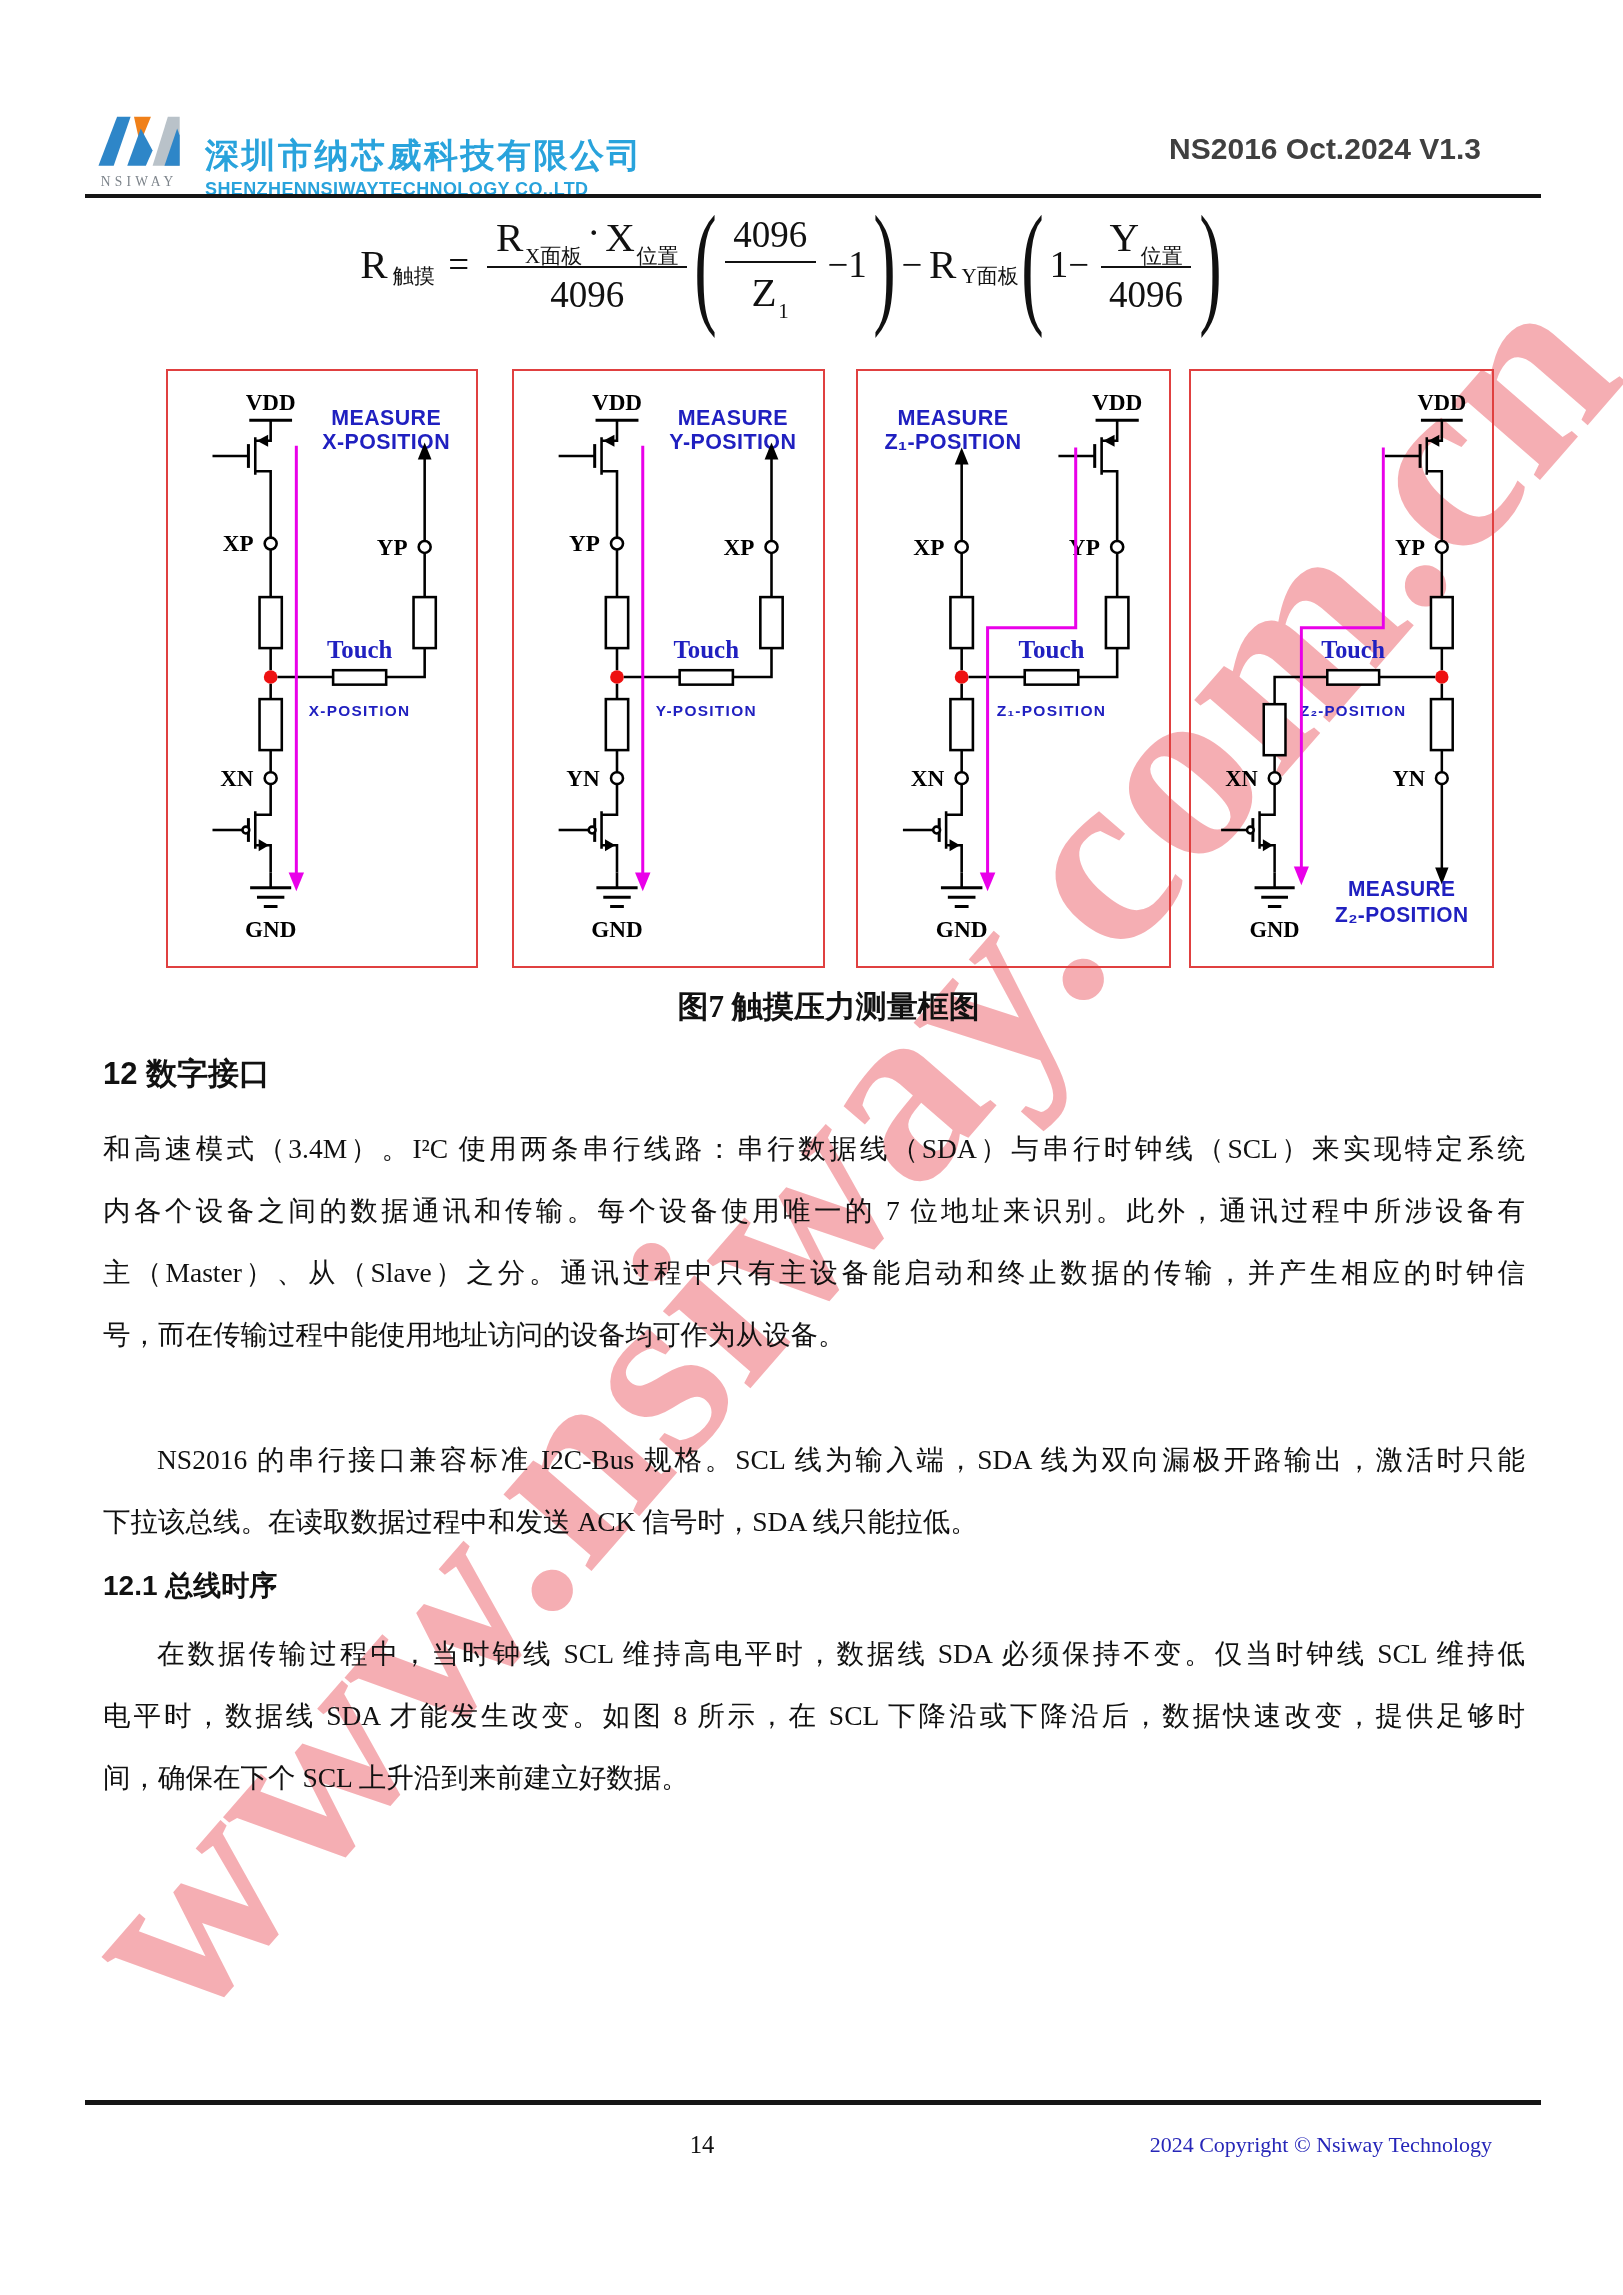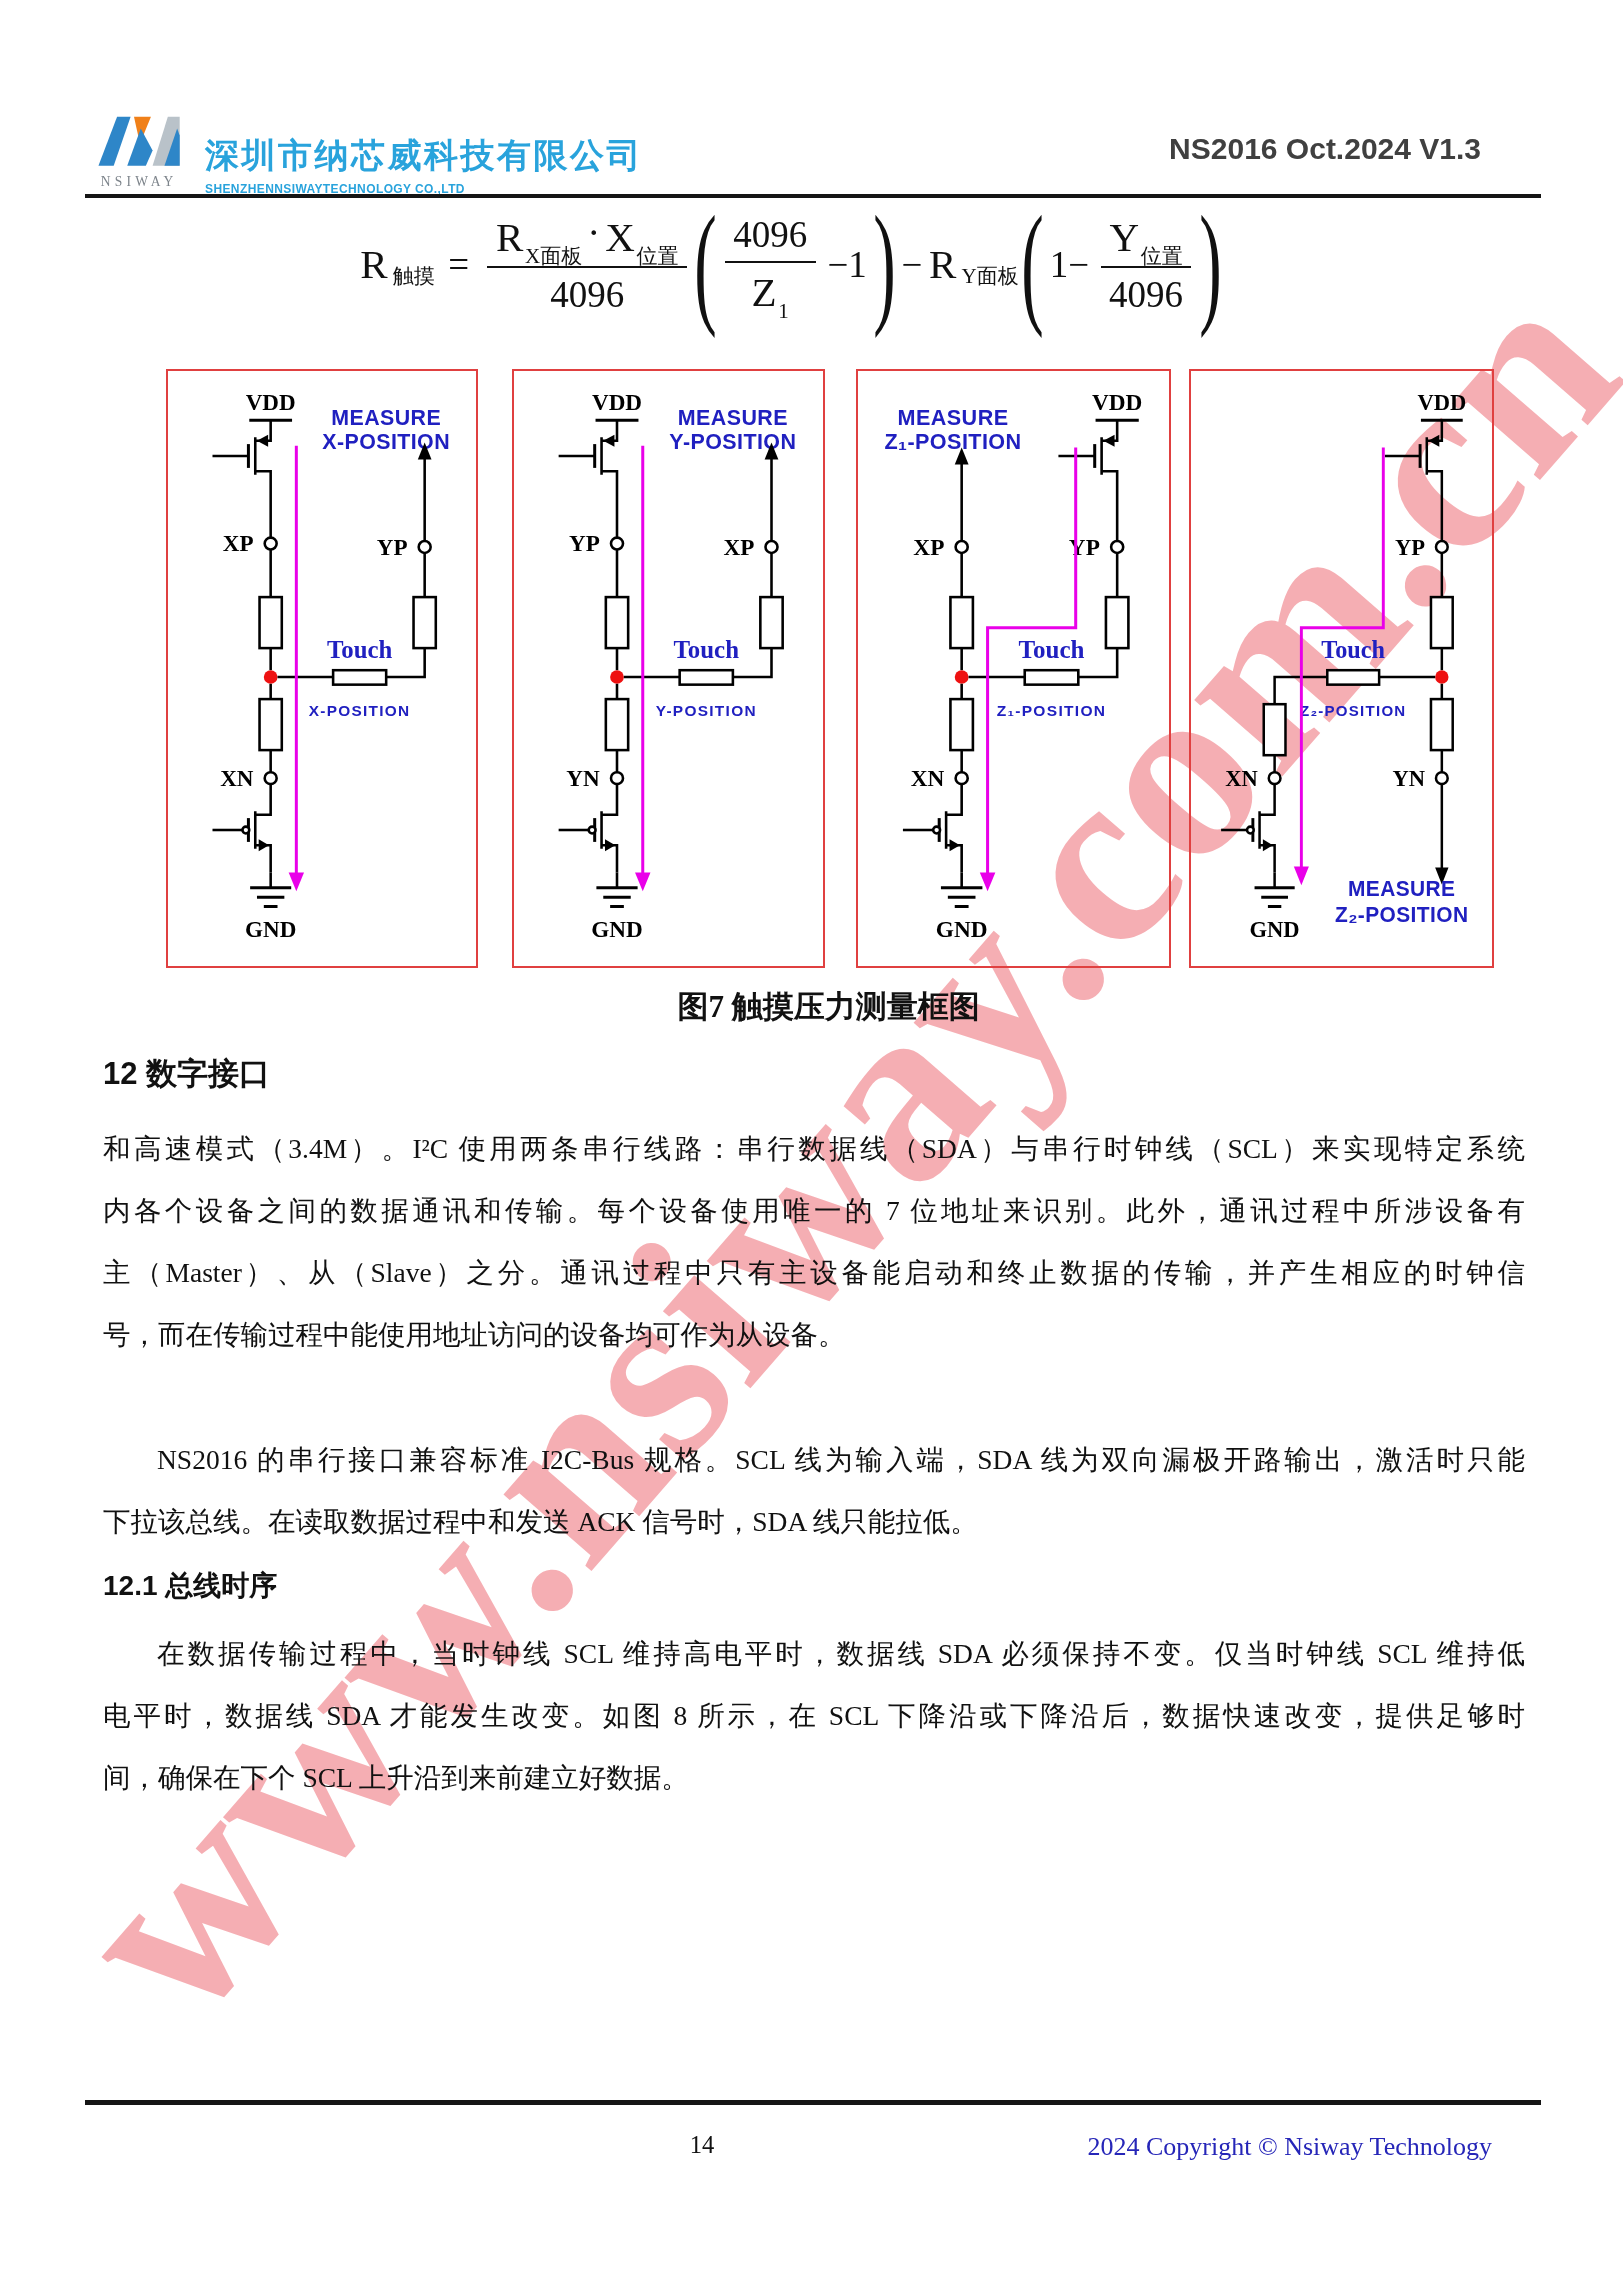--- a/index.html
+++ b/index.html
@@ -9,21 +9,21 @@
   
   .watermark{position:absolute;left:845px;top:1150px;transform:translate(-50%,-50%) rotate(-49deg);
      font-size:254px;font-weight:bold;white-space:nowrap;color:rgba(230,53,66,0.40);
      font-family:"Liberation Serif",serif;z-index:0;letter-spacing:1.7px;}
   .content{position:absolute;left:0;top:0;width:100%;height:100%;z-index:1;}
   
   .logo-wrap{left:90px;top:110px;width:110px;height:88px;}
   .company{left:205px;top:117px;}
   .company-cn{font-family:"Liberation Sans",sans-serif;font-weight:bold;font-size:34px;
       color:#29a3dc;letter-spacing:2.5px;line-height:44px;margin-top:16px;}
-  .company-en{font-family:"Liberation Sans",sans-serif;font-weight:bold;font-size:12px;
+  .company-en{font-family:"Liberation Sans",sans-serif;font-weight:bold;font-size:18px;
       color:#29a3dc;letter-spacing:0.4px;line-height:25px;}
   .doc-ref{right:142px;top:132px;font-family:"Liberation Sans",sans-serif;font-weight:bold;
       font-size:30px;color:#404040;}
   .hrule{left:85px;top:194px;width:1456px;height:4.2px;background:#151515;}
   .frule{left:85px;top:2100px;width:1456px;height:5px;background:#151515;}
   
   .formula{left:355px;top:194px;width:871px;height:140px;display:flex;align-items:center;
       justify-content:center;font-size:39px;gap:3.4px;}
   .fv{font-size:41px;}
   .fsub{font-size:21px;position:relative;top:12px;margin-left:1.7px;}
@@ -57,21 +57,21 @@
   
   .h12{left:103px;top:1055px;font-family:"Liberation Sans",sans-serif;font-weight:bold;font-size:31px;line-height:37px;}
   .h121{left:103px;top:1569px;font-family:"Liberation Sans",sans-serif;font-weight:bold;font-size:28px;line-height:34px;}
   .para{left:103px;width:1422px;font-size:27.5px;}
   .p1{top:1118px;} .p2{top:1429px;} .p3{top:1623px;}
   .line{line-height:62px;text-align:justify;text-align-last:justify;}
   .line.last{text-align:left;text-align-last:left;}
   .line.indent{text-indent:54px;}
   
   .pageno{left:0;top:2131px;width:1404px;text-align:center;font-size:24.5px;}
-  .copyright{right:131px;top:2132px;font-size:26px;color:#2626b8;}
+  .copyright{right:131px;top:2132px;font-size:22px;color:#2626b8;}
 </style>
 </head>
 <body>
 
 <div class="watermark">www.nsiway.com.cn</div>
 
 <div class="content">
 
   <div class="abs logo-wrap">
     <svg viewBox="0 0 130 104">

